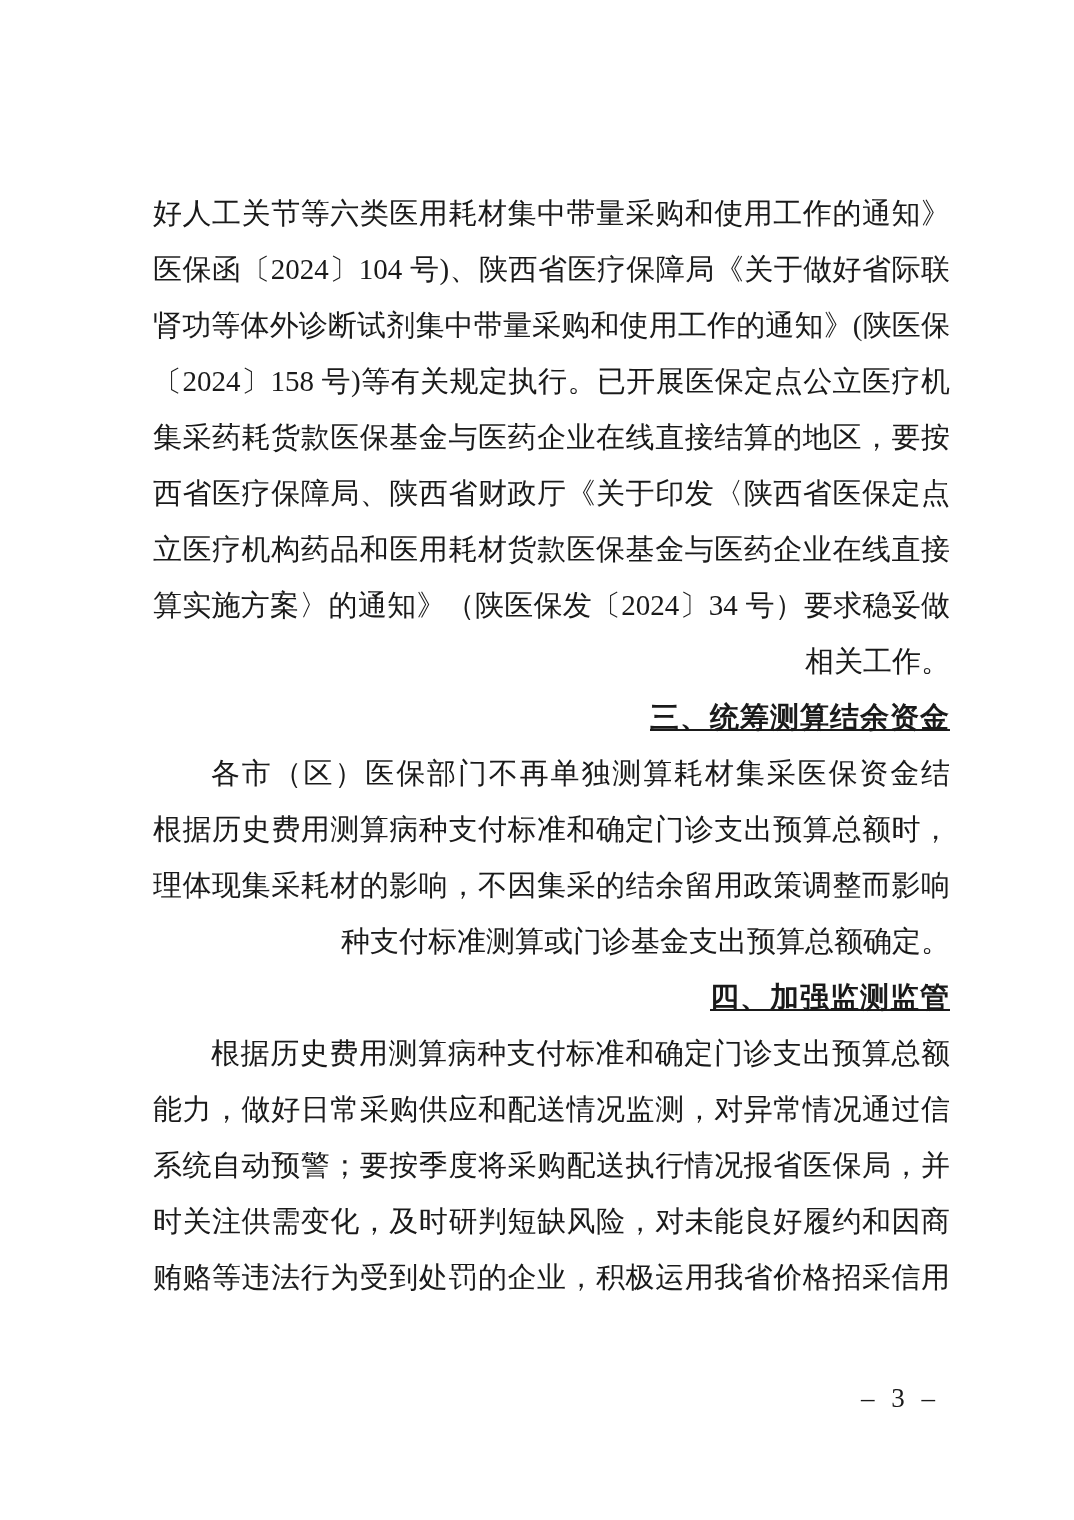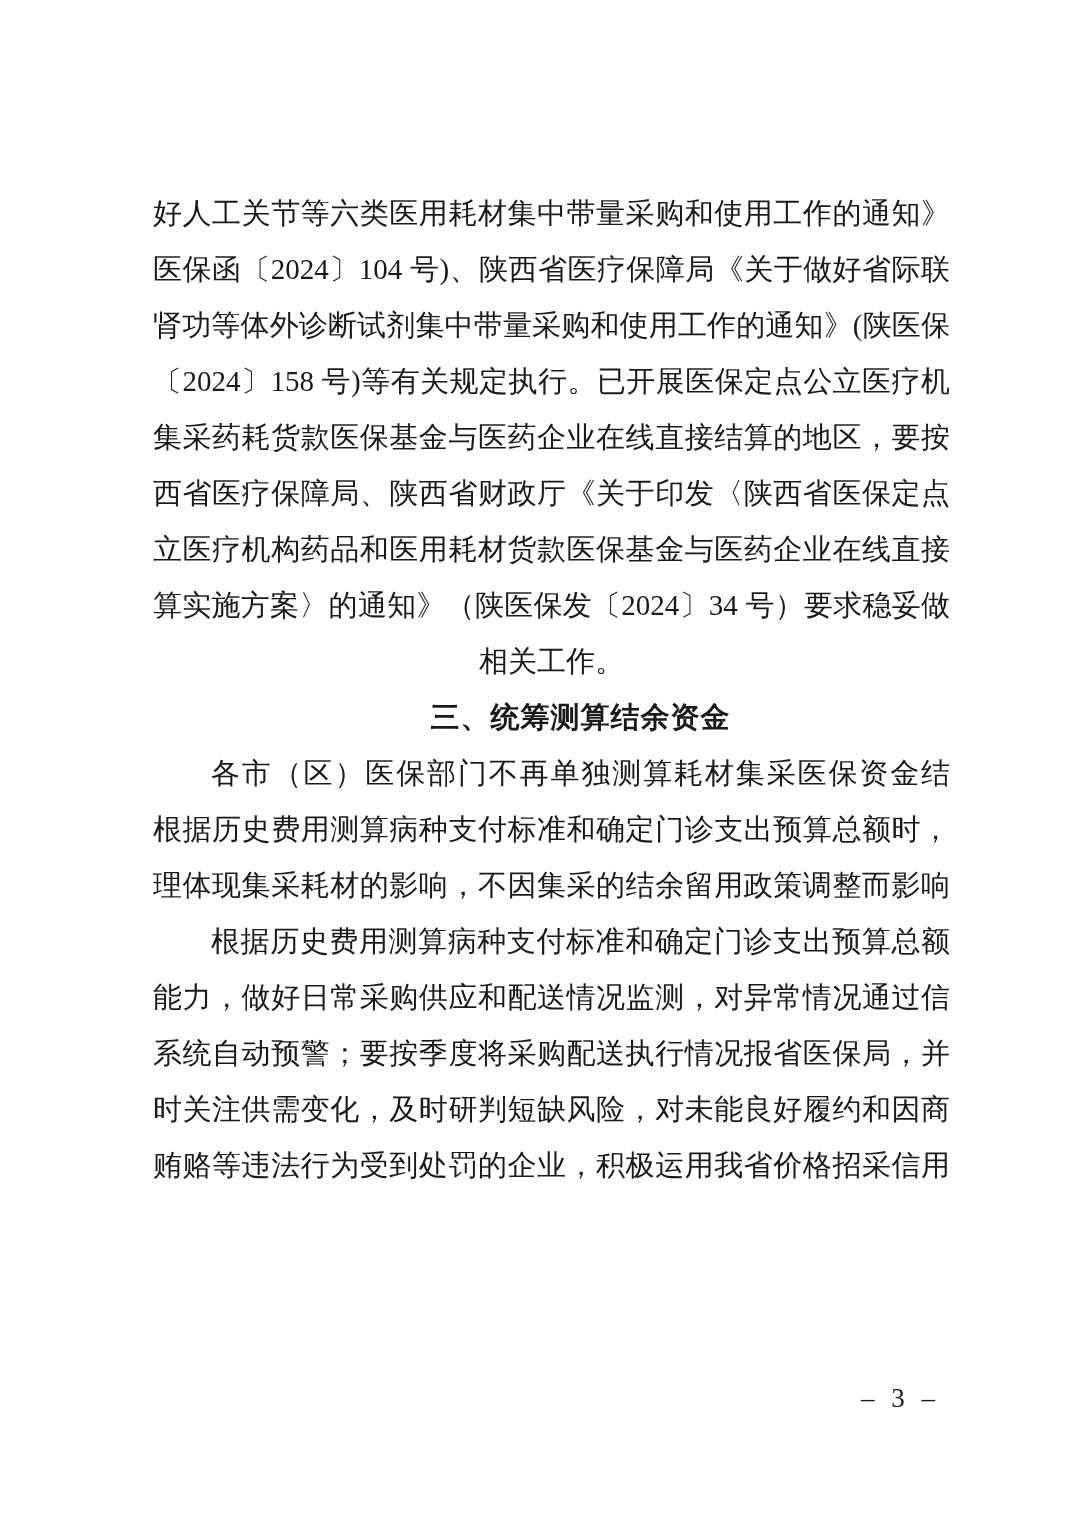--- a/index.html
+++ b/index.html
@@ -21,33 +21,34 @@
     position: absolute;
     left: 153px;
     top: 185px;
     width: 797px;
   }
   .line {
     font-size: 29px;
     line-height: 56px;
     height: 56px;
     overflow: hidden;
-    text-align: center;
+    text-align: right;
   }
   .line.justify {
     text-align: justify;
     text-align-last: justify;
   }
   .line.indent {
     text-indent: 58px;
   }
   .line.heading {
     font-family: "Liberation Sans", sans-serif;
     font-weight: bold;
     letter-spacing: 1px;
+    text-decoration: underline;
   }
   .footer {
     position: absolute;
     top: 1338px;
     right: 139px;
     font-size: 27px;
     line-height: 40px;
     font-family: "Liberation Serif", serif;
     color: #1a1a1a;
     word-spacing: 10px;
@@ -65,20 +66,22 @@
       <div class="line justify">〔2024〕158 号)等有关规定执行。已开展医保定点公立医疗机构</div>
       <div class="line justify">集采药耗货款医保基金与医药企业在线直接结算的地区，要按陕</div>
       <div class="line justify">西省医疗保障局、陕西省财政厅《关于印发〈陕西省医保定点公</div>
       <div class="line justify">立医疗机构药品和医用耗材货款医保基金与医药企业在线直接结</div>
       <div class="line justify">算实施方案〉的通知》（陕医保发〔2024〕34 号）要求稳妥做好</div>
       <div class="line">相关工作。</div>
       <div class="line heading indent">三、统筹测算结余资金</div>
       <div class="line indent justify">各市（区）医保部门不再单独测算耗材集采医保资金结余，</div>
       <div class="line justify">根据历史费用测算病种支付标准和确定门诊支出预算总额时，合</div>
       <div class="line justify">理体现集采耗材的影响，不因集采的结余留用政策调整而影响病</div>
+      <div class="line">种支付标准测算或门诊基金支出预算总额确定。</div>
+      <div class="line heading indent">四、加强监测监管</div>
       <div class="line indent justify">根据历史费用测算病种支付标准和确定门诊支出预算总额时</div>
       <div class="line justify">能力，做好日常采购供应和配送情况监测，对异常情况通过信息</div>
       <div class="line justify">系统自动预警；要按季度将采购配送执行情况报省医保局，并实</div>
       <div class="line justify">时关注供需变化，及时研判短缺风险，对未能良好履约和因商业</div>
       <div class="line justify">贿赂等违法行为受到处罚的企业，积极运用我省价格招采信用评</div>
     </div>
   <div class="footer">
     <span>– 3 –</span>
   </div>
 </div>

